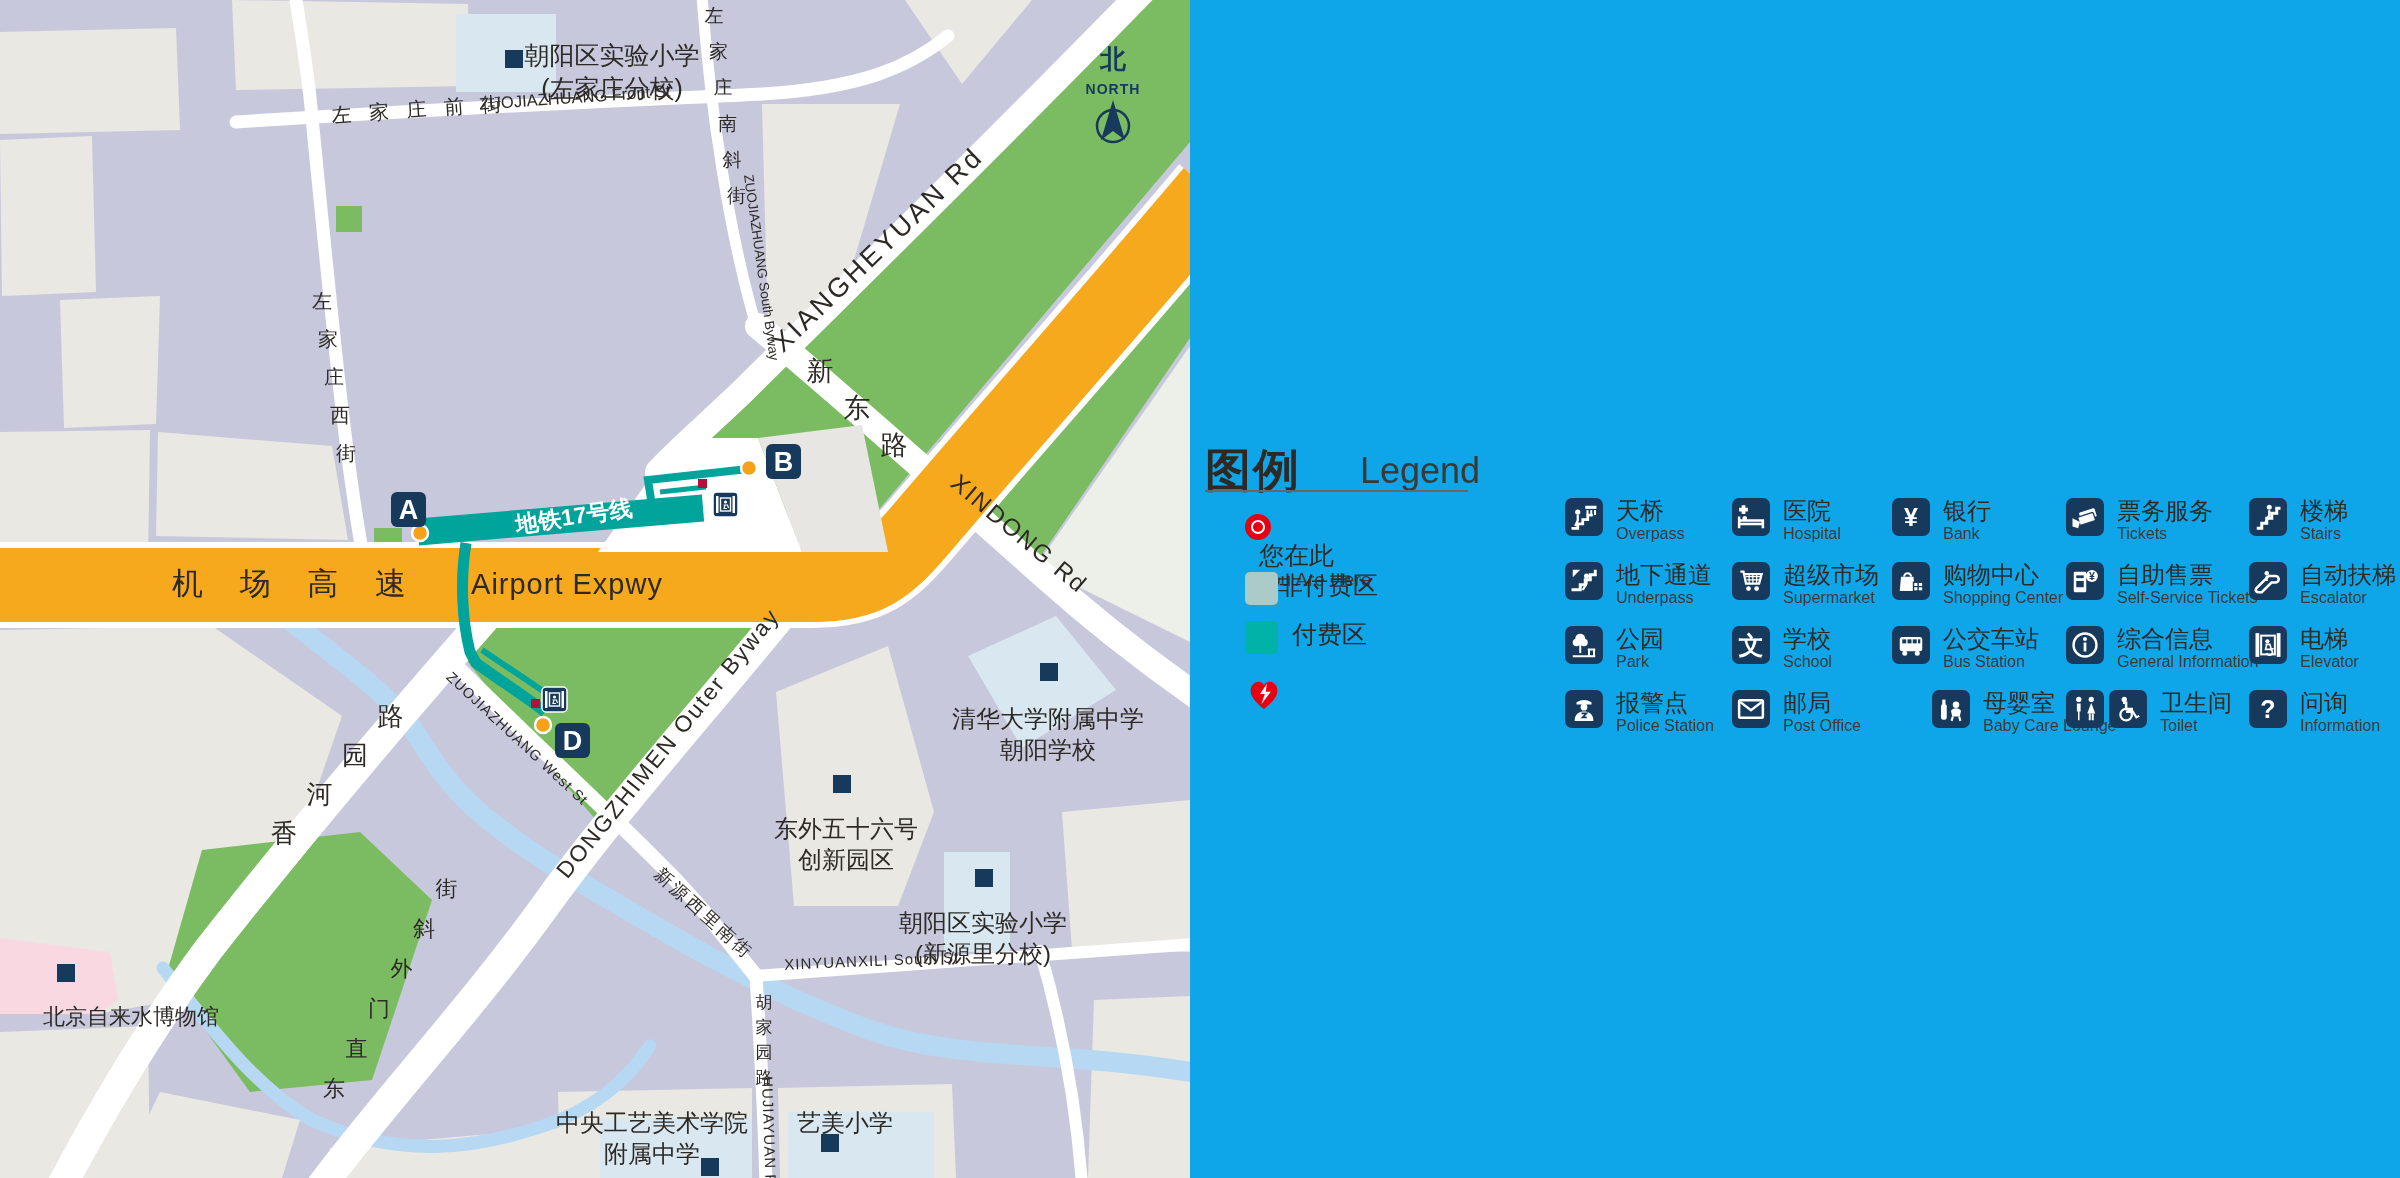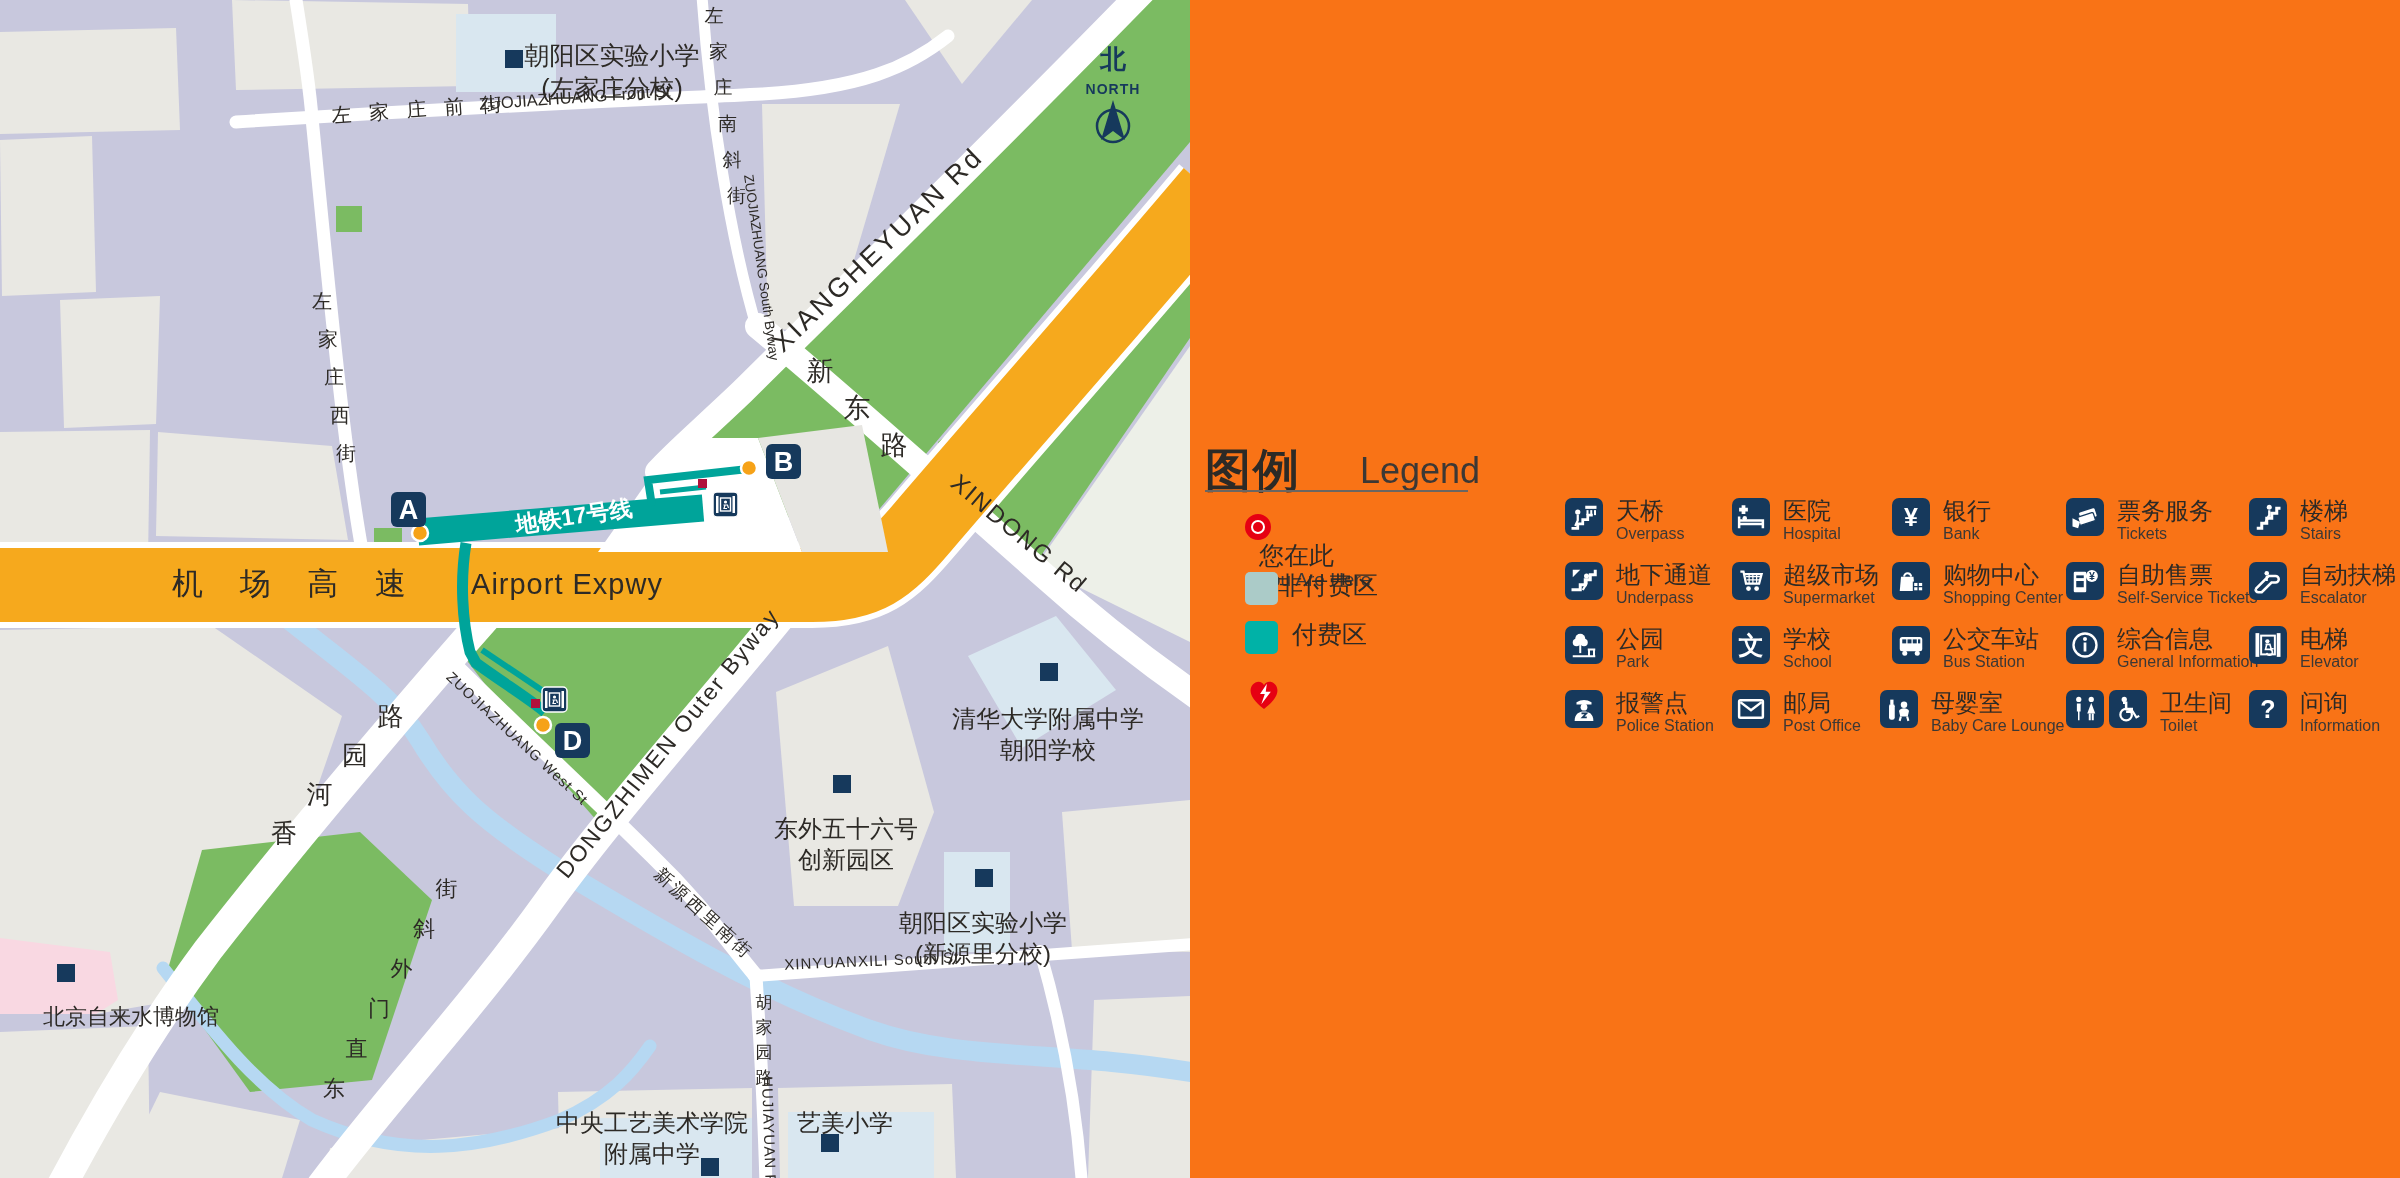--- a/index.html
+++ b/index.html
@@ -1,19 +1,19 @@
 <!DOCTYPE html>
 <html><head>
 <meta charset="utf-8">
 <style>
   html,body{margin:0;padding:0;background:#fff;}
   #stage{position:relative;width:2400px;height:1178px;overflow:hidden;background:#fff;
          font-family:"Liberation Sans",sans-serif;}
   #map-svg{position:absolute;left:0;top:0;}
-  #legend-panel{position:absolute;left:1190px;top:0;width:1210px;height:1178px;background:#f97316;}
+  #legend-panel{position:absolute;left:1190px;top:0;width:1210px;height:1178px;background:#0ea5e9;}
   .abs{position:absolute;}
   #legend-title-cn{font-size:46px;font-weight:bold;color:#2d2a26;letter-spacing:2px;}
   #legend-title-en{font-size:36px;color:#3c3835;}
   #legend-rule{height:2px;background:#6a6662;}
   .litem{position:absolute;display:flex;align-items:flex-start;}
   .litem .ltext .cn{font-size:25px;color:#2d2a26;line-height:27px;}
   .litem .ltext .en{font-size:19px;color:#3c3835;line-height:22px;}
   .swatch{width:33px;height:33px;border-radius:5px;display:inline-block;}
   .yah{width:14px;height:14px;border:6px solid #e60012;border-radius:50%;background:#fff;position:relative;}
   .yah::after{content:"";position:absolute;left:2px;top:2px;width:10px;height:10px;border-radius:50%;background:#e60012;}
@@ -496,21 +496,21 @@
             <svg width="30" height="30" viewBox="0 0 24 24">
               <rect x="2.5" y="5" width="19" height="14" rx="1" fill="none" stroke="#fff" stroke-width="2"></rect>
               <path d="M3.5,6.5 l8.5,6.5 8.5,-6.5" fill="none" stroke="#fff" stroke-width="2"></path>
             </svg>
           </div>
           <div class="gtext">
             <div class="cn">邮局</div>
             <div class="en">Post Office</div>
           </div>
         </div>
-        <div class="gitem" style="left: 690px; top: 690px;">
+        <div class="gitem" style="left: 742px; top: 690px;">
           <div class="gicon" style="width: 38px; height: 38px;">
             <svg width="30" height="30" viewBox="0 0 24 24">
               <rect x="4" y="8" width="4.6" height="12.5" rx="1.8" fill="#fff"></rect>
               <rect x="5" y="4.5" width="2.6" height="3.5" fill="#fff"></rect>
               <circle cx="16" cy="8.5" r="2.6" fill="#fff"></circle>
               <path d="M12,13.5 c1,-2.8 7,-2.8 8,0 l-1,4.5 h-6 z" fill="#fff"></path>
               <path d="M13.5,18 l-1,3.5 M18.5,18 l1,3.5" stroke="#fff" stroke-width="1.7"></path>
             </svg>
           </div>
           <div class="gtext">

